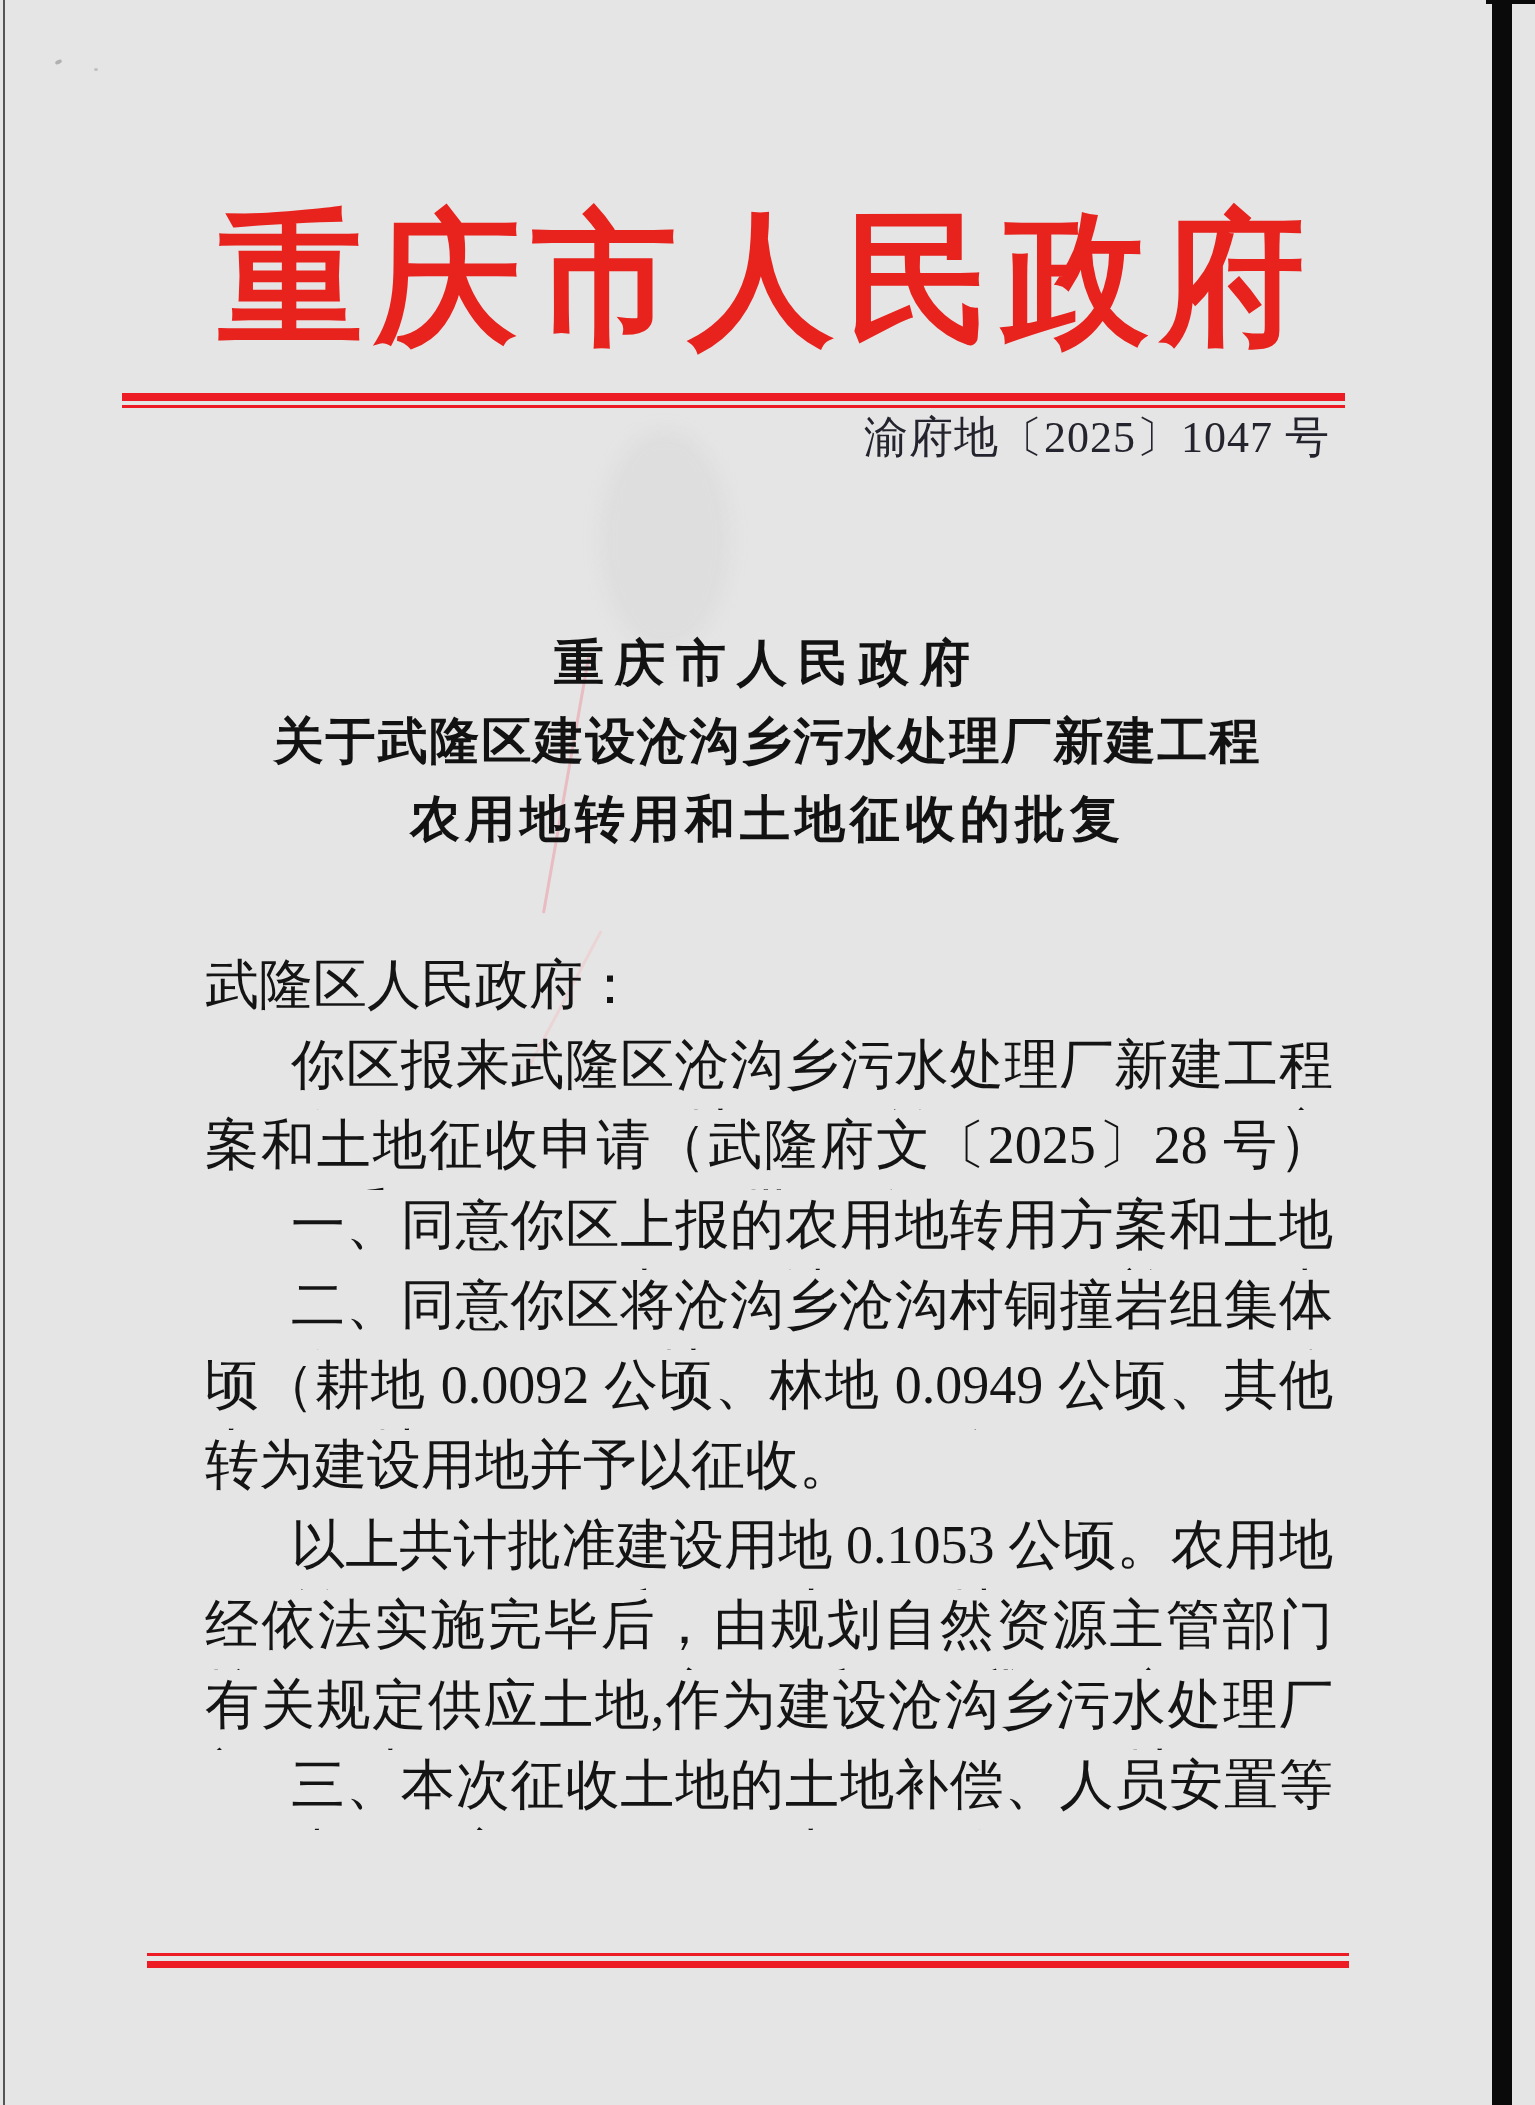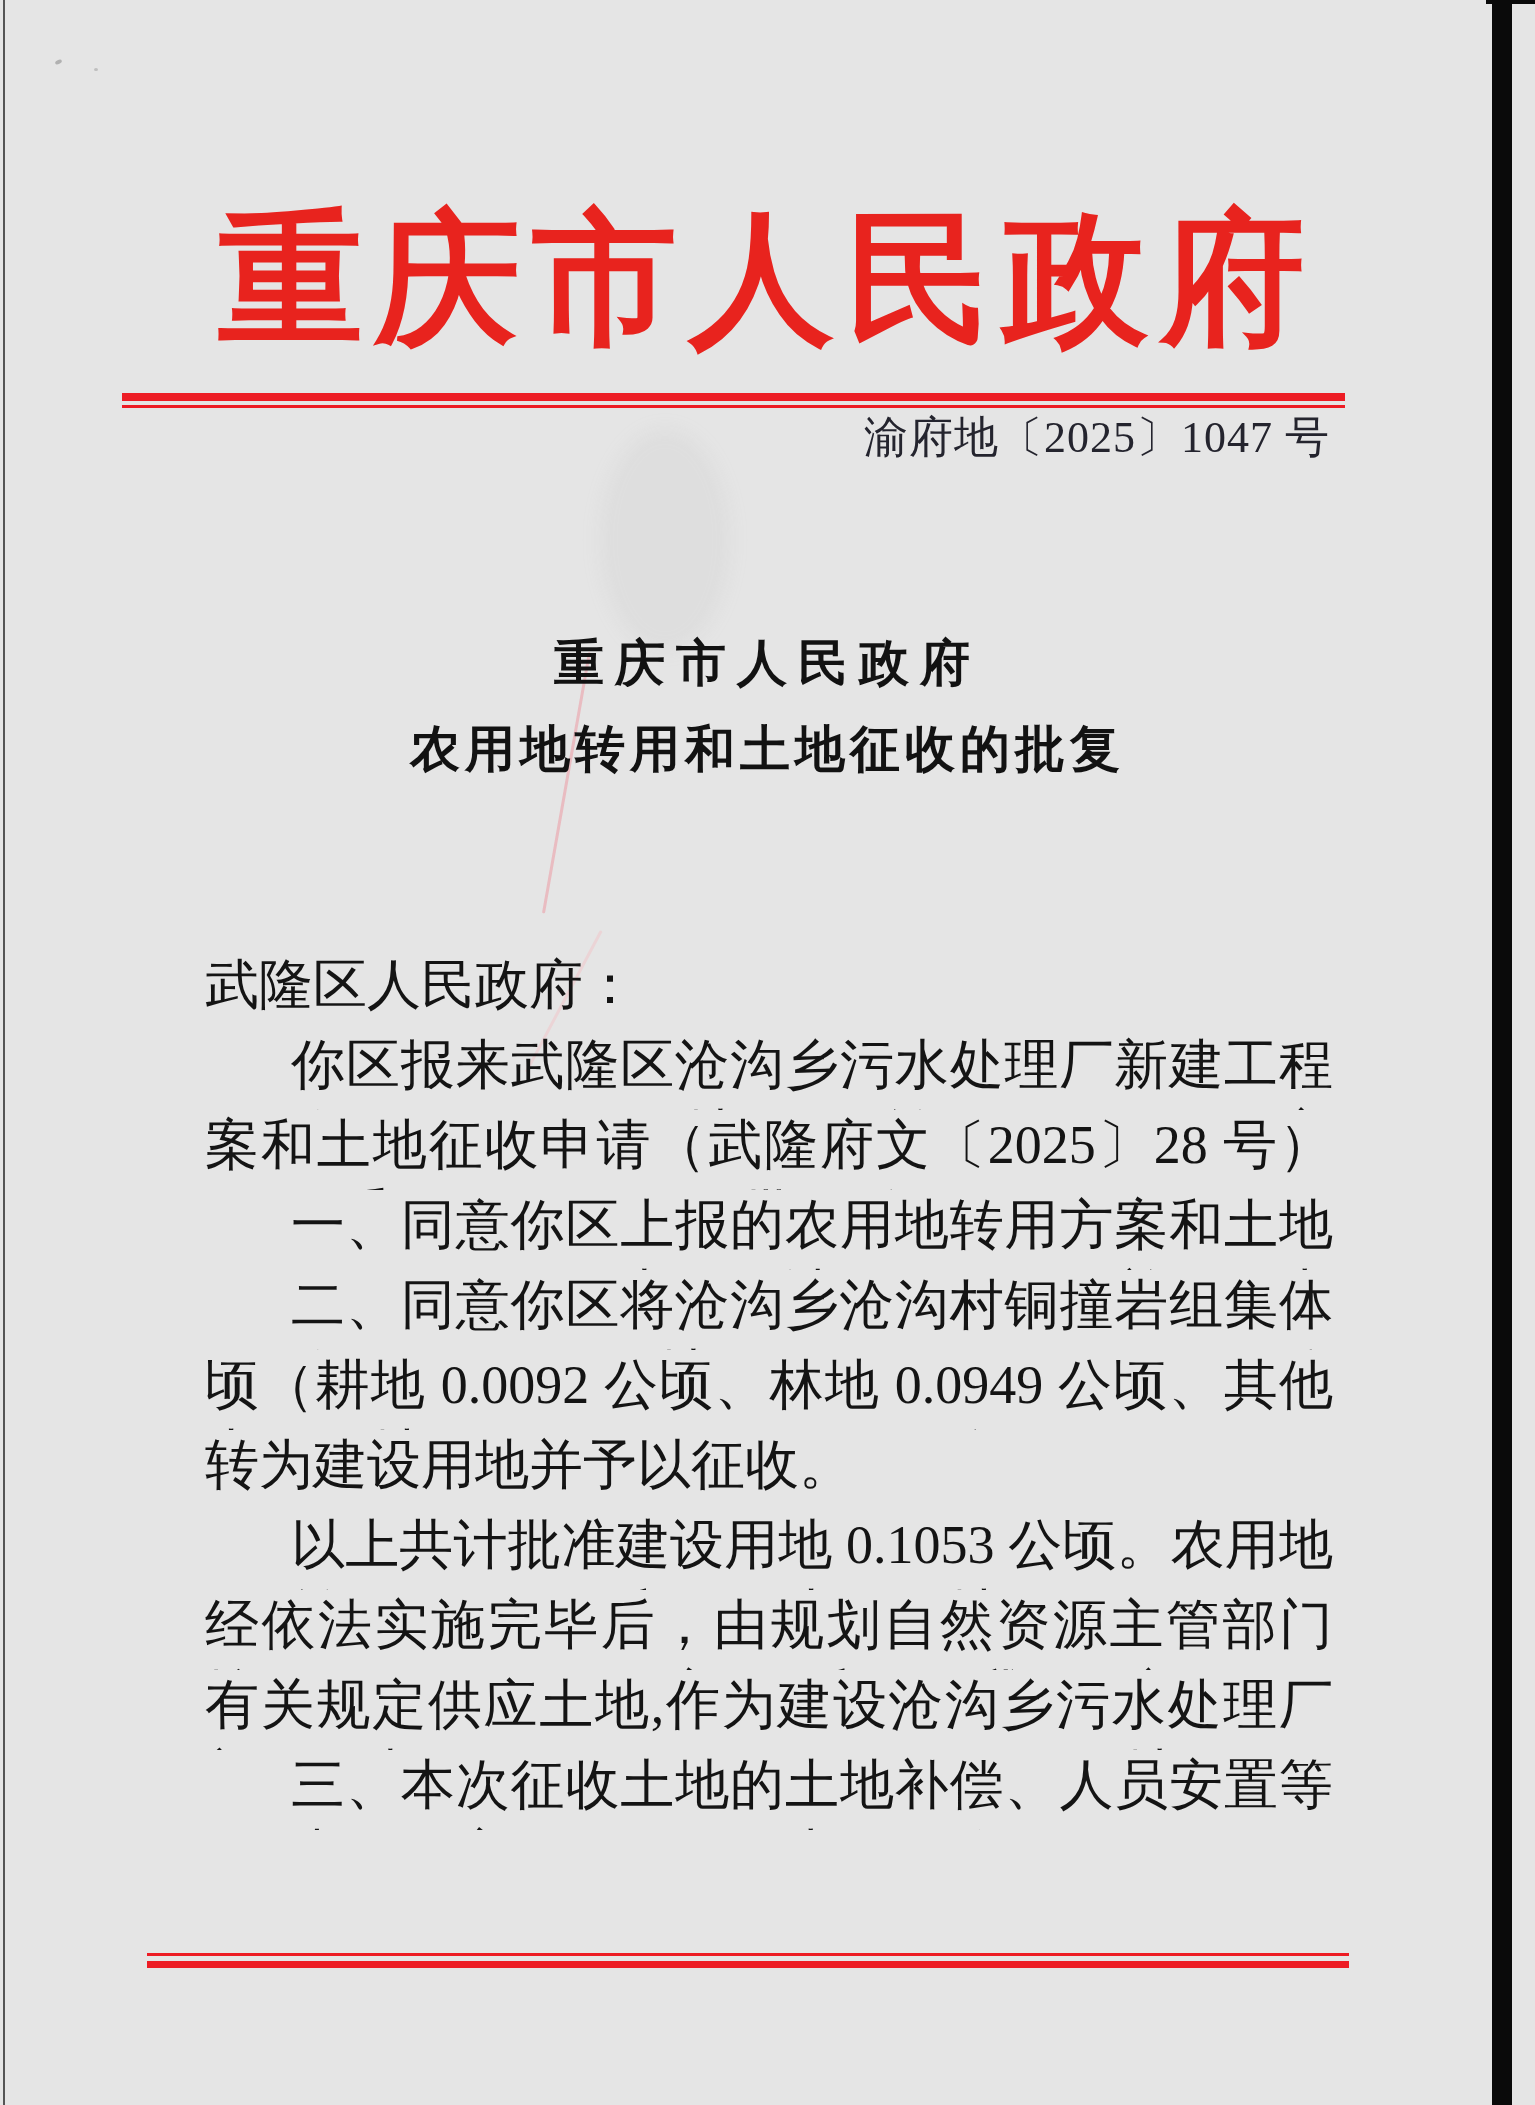--- a/index.html
+++ b/index.html
@@ -72,21 +72,21 @@
 
   
   .doc-title {
     position: absolute; left: 0; top: 628px; width: 100%;
     text-align: center; font-weight: bold; color: #121212;
     font-size: 50px;
   }
   .doc-title .t-line { height: 78px; line-height: 70px; white-space: nowrap; }
   .t1 { letter-spacing: 11px; }
   .t2 { letter-spacing: 2px; }
-  .t3 { letter-spacing: 5px; margin-top: 8px; }
+  .t3 { letter-spacing: 5px; }
 
   
   .doc-body {
     position: absolute; left: 205px; top: 950px; width: 1128px;
     font-size: 54px; color: #141414;
   }
   .line {
     height: 80px; line-height: 70px; white-space: nowrap;
   }
   .line.fill {
@@ -122,20 +122,21 @@
 
   <div class="org-name">重庆市人民政府</div>
 
   <div class="header-rule-thick"></div>
   <div class="header-rule-thin"></div>
 
   <div class="doc-number">渝府地〔2025〕1047 号</div>
 
   <div class="doc-title">
     <div class="t-line t1">重庆市人民政府</div>
+    <div class="t-line t2">关于武隆区建设沧沟乡污水处理厂新建工程</div>
     <div class="t-line t3">农用地转用和土地征收的批复</div>
   </div>
 
   <div class="doc-body">
     <div class="line">武隆区人民政府：</div>
     <div class="line indent fill">你区报来武隆区沧沟乡污水处理厂新建工程农用地转用方</div>
     <div class="line fill">案和土地征收申请（武隆府文〔2025〕28 号）收悉。现批复如下。</div>
     <div class="line indent fill">一、同意你区上报的农用地转用方案和土地征收申请，并由</div>
     <div class="line indent fill">二、同意你区将沧沟乡沧沟村铜撞岩组集体农用地 0.1053 公</div>
     <div class="line fill">顷（耕地 0.0092 公顷、林地 0.0949 公顷、其他土地 0.0012 公顷）</div>

